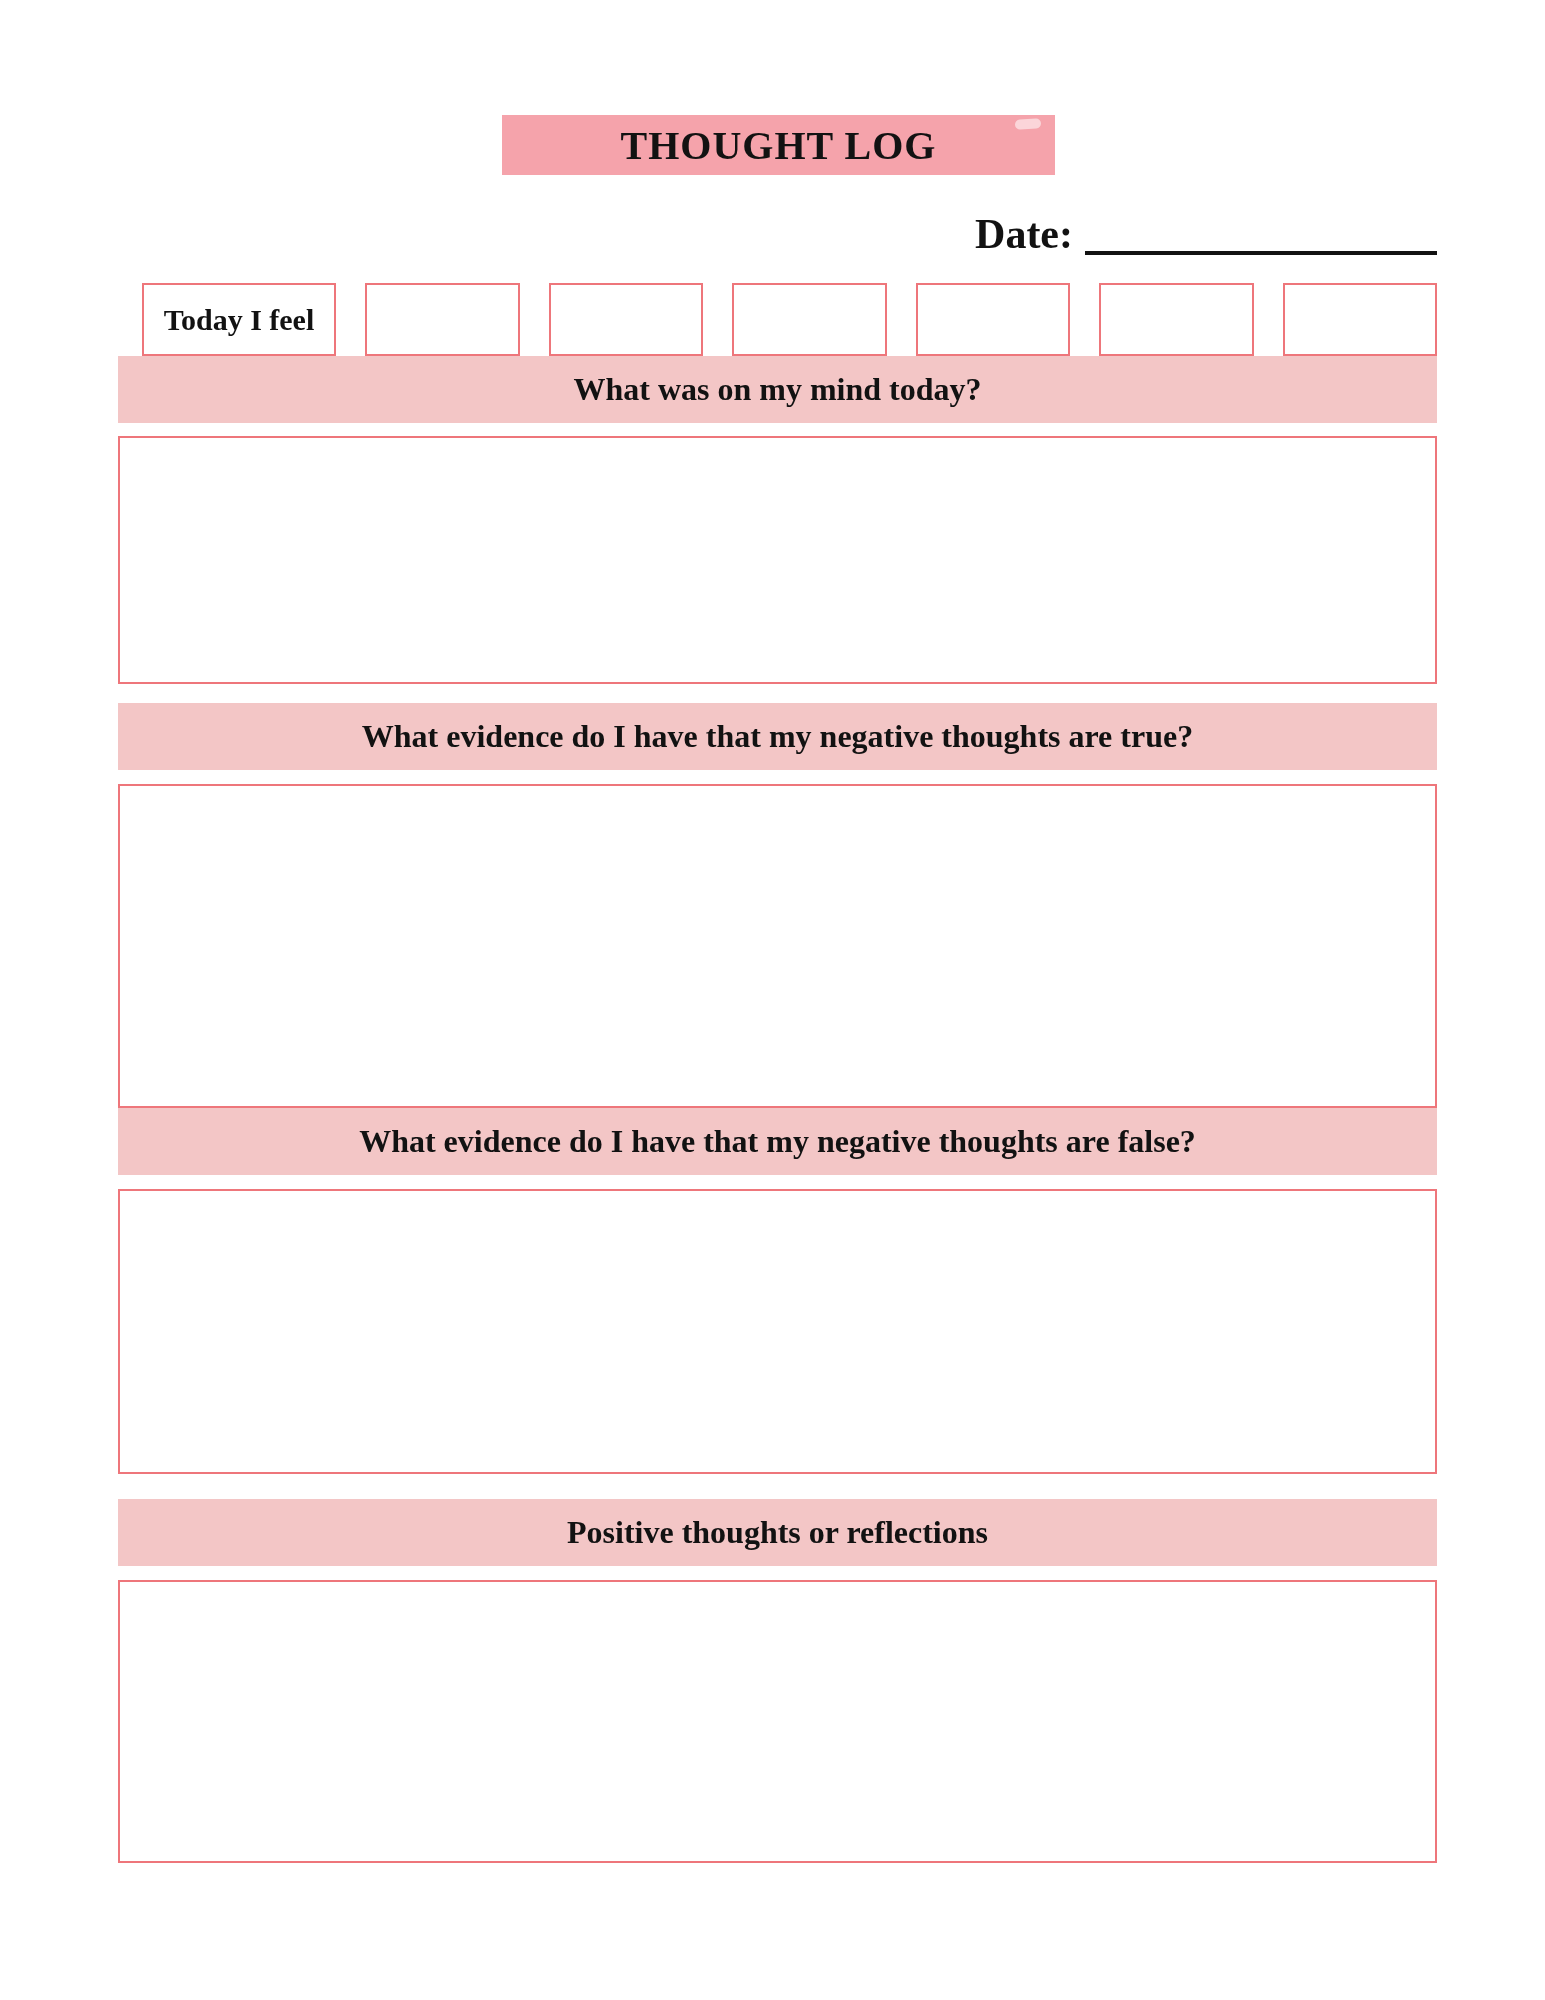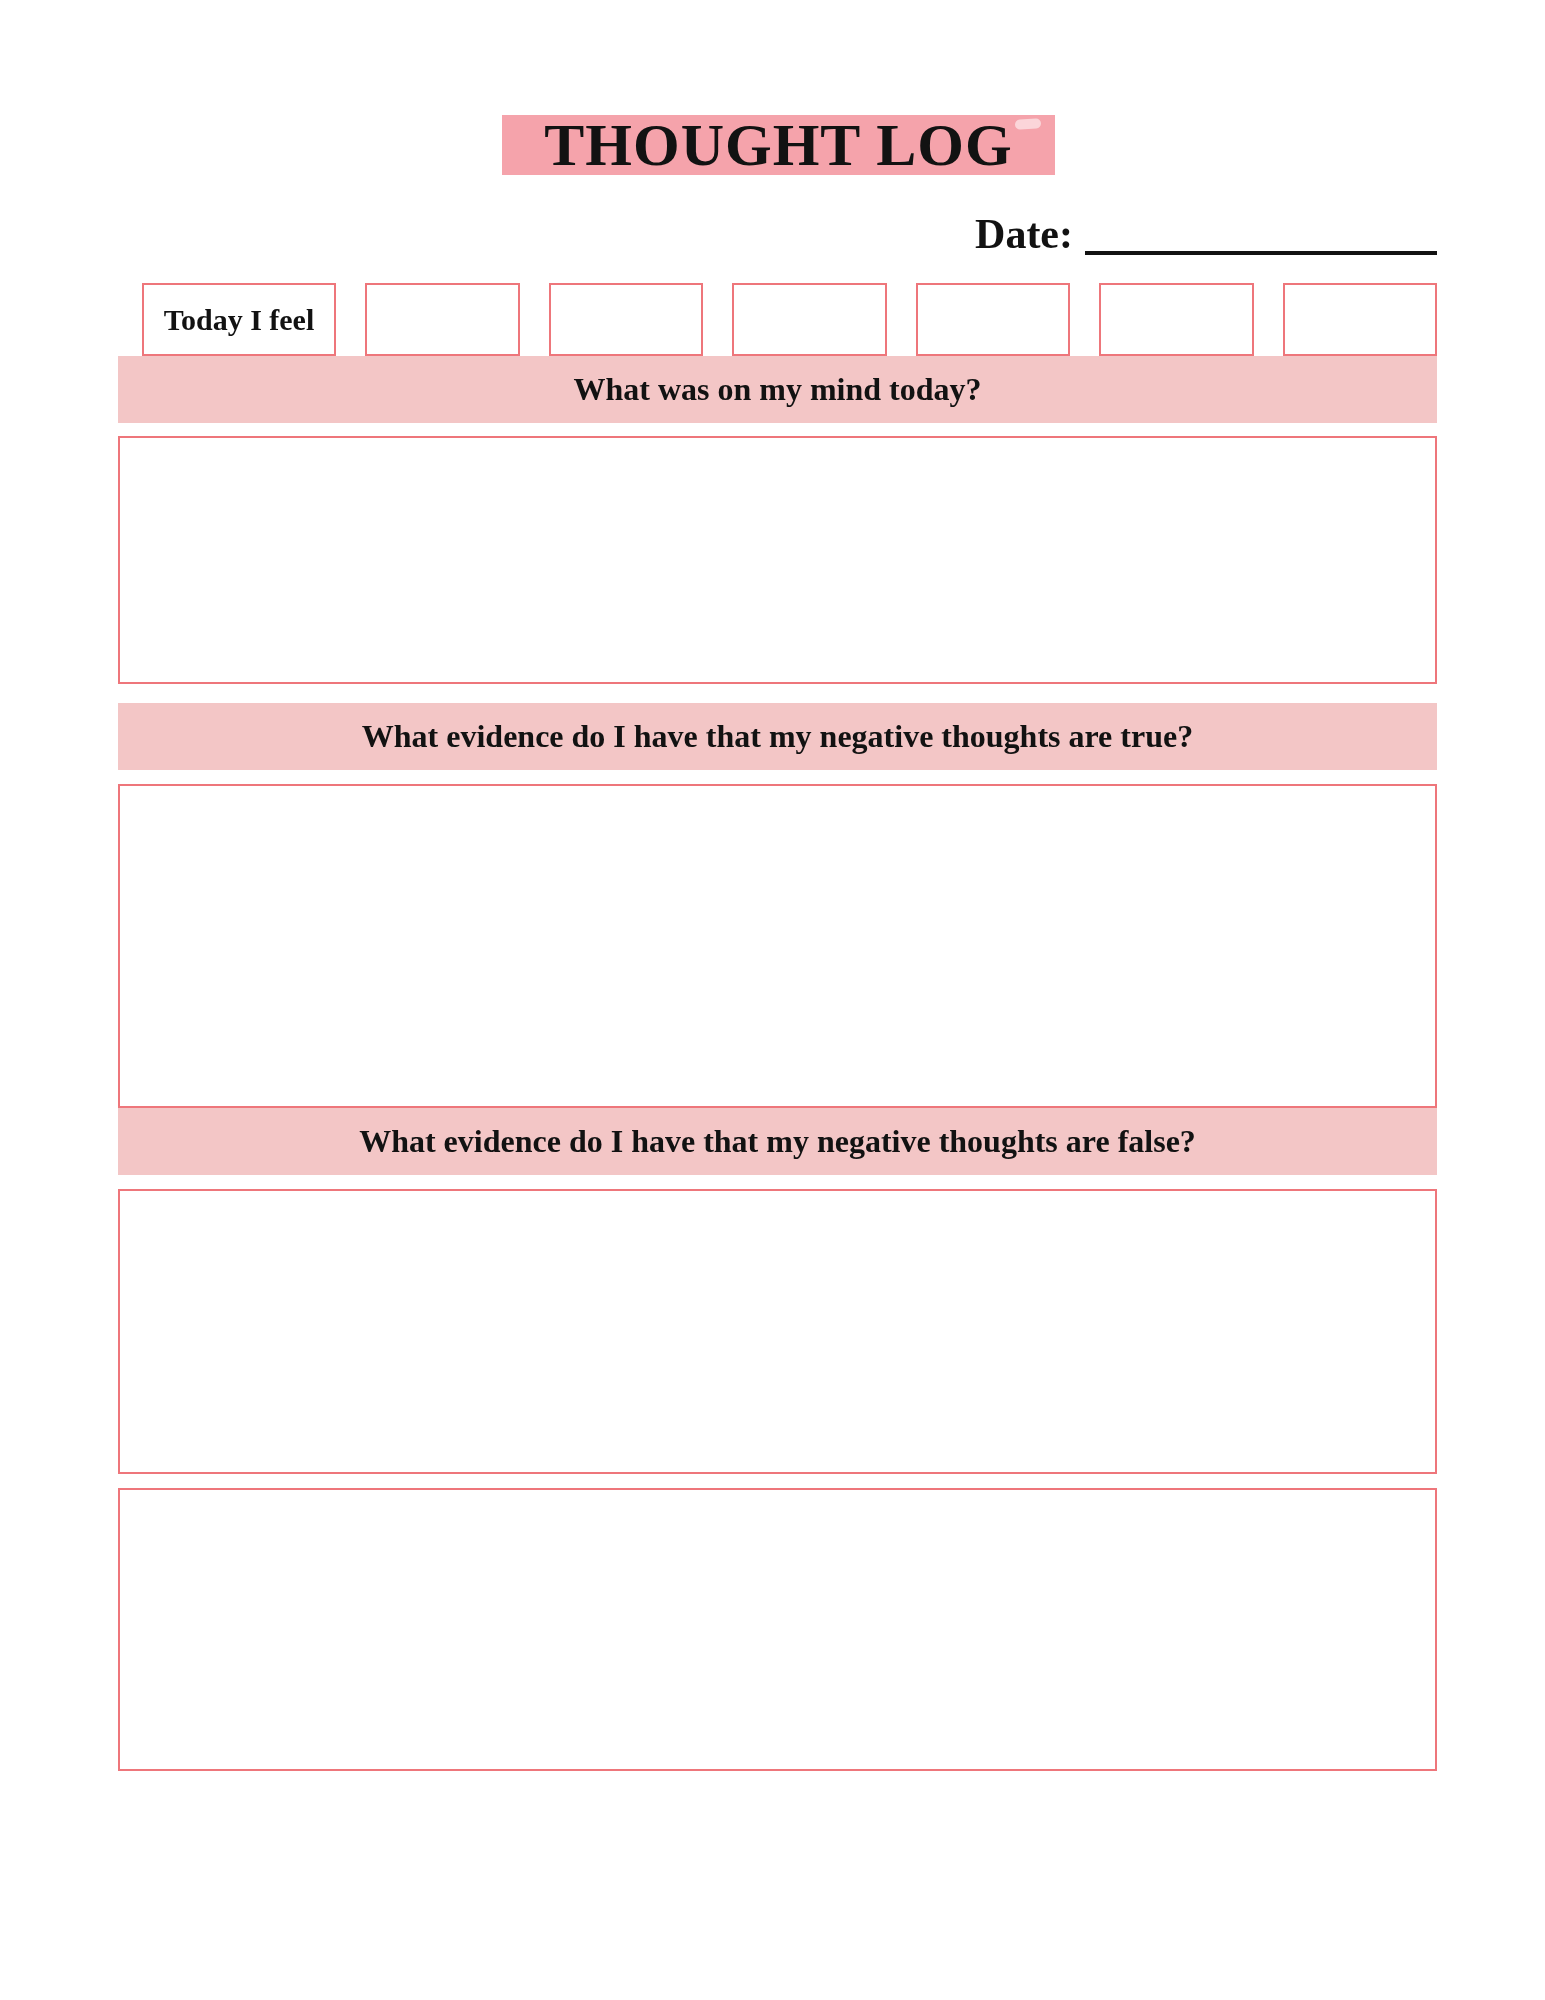--- a/index.html
+++ b/index.html
@@ -35,21 +35,21 @@
     content: "";
     position: absolute;
     right: 14px; top: 4px;
     width: 26px; height: 10px;
     background: #ffffff;
     opacity: .55;
     border-radius: 6px;
     transform: rotate(-4deg);
   }
   .title-text {
-    font-size: 60px;
+    font-size: 40px;
     font-weight: 700;
     letter-spacing: 1px;
     white-space: nowrap;
   }
 
   
   .date-row {
     margin-top: 32px;
     height: 48px;
     display: flex;
@@ -159,16 +159,19 @@
     <div class="section-header mt19">
       <span>What evidence do I have that my negative thoughts are true?</span>
     </div>
     <div class="answer-box mt14 h320"></div>
 
     <div class="section-header mt18">
       <span>What evidence do I have that my negative thoughts are false?</span>
     </div>
     <div class="answer-box mt14 h281"></div>
 
+    <div class="section-header mt25">
+      <span>Positive thoughts or reflections</span>
+    </div>
     <div class="answer-box mt14 h279"></div>
 
   </div>
 </div>
 
 </body></html>

